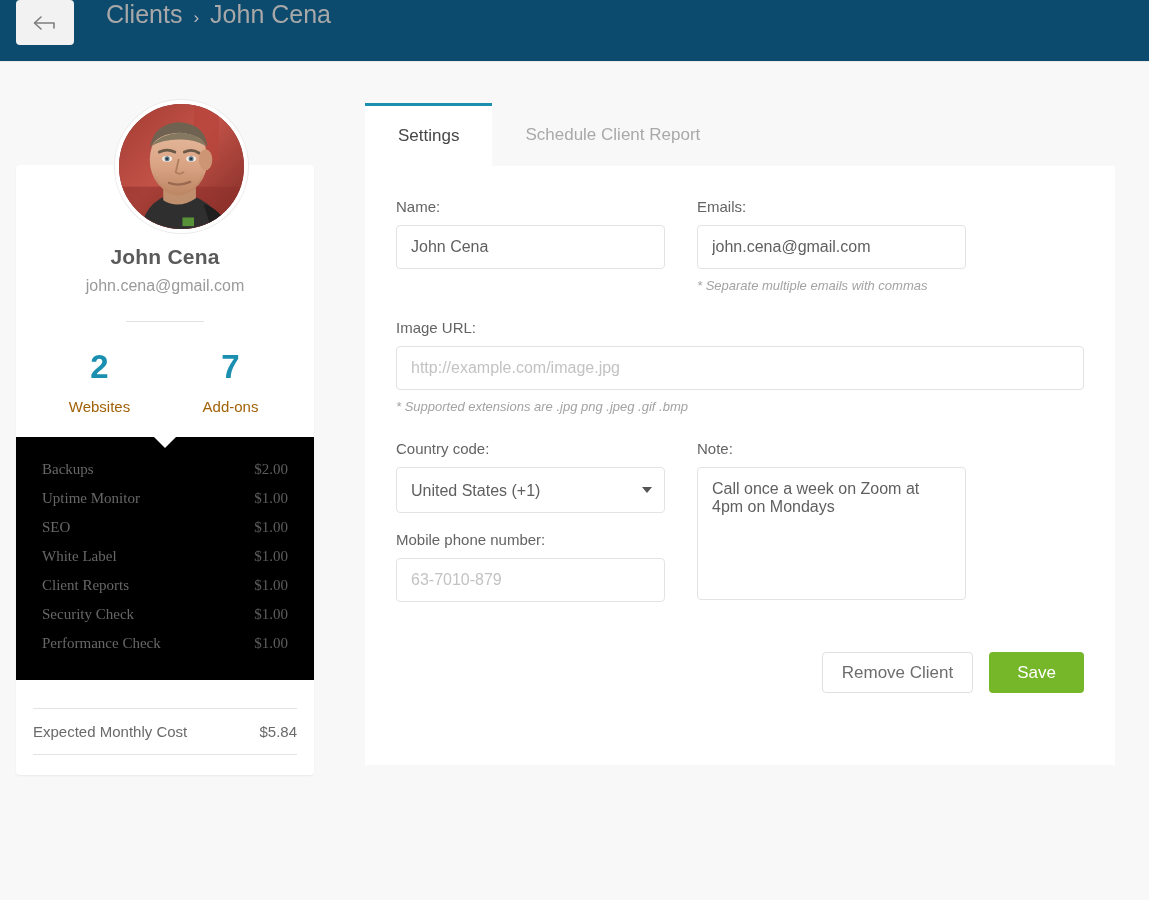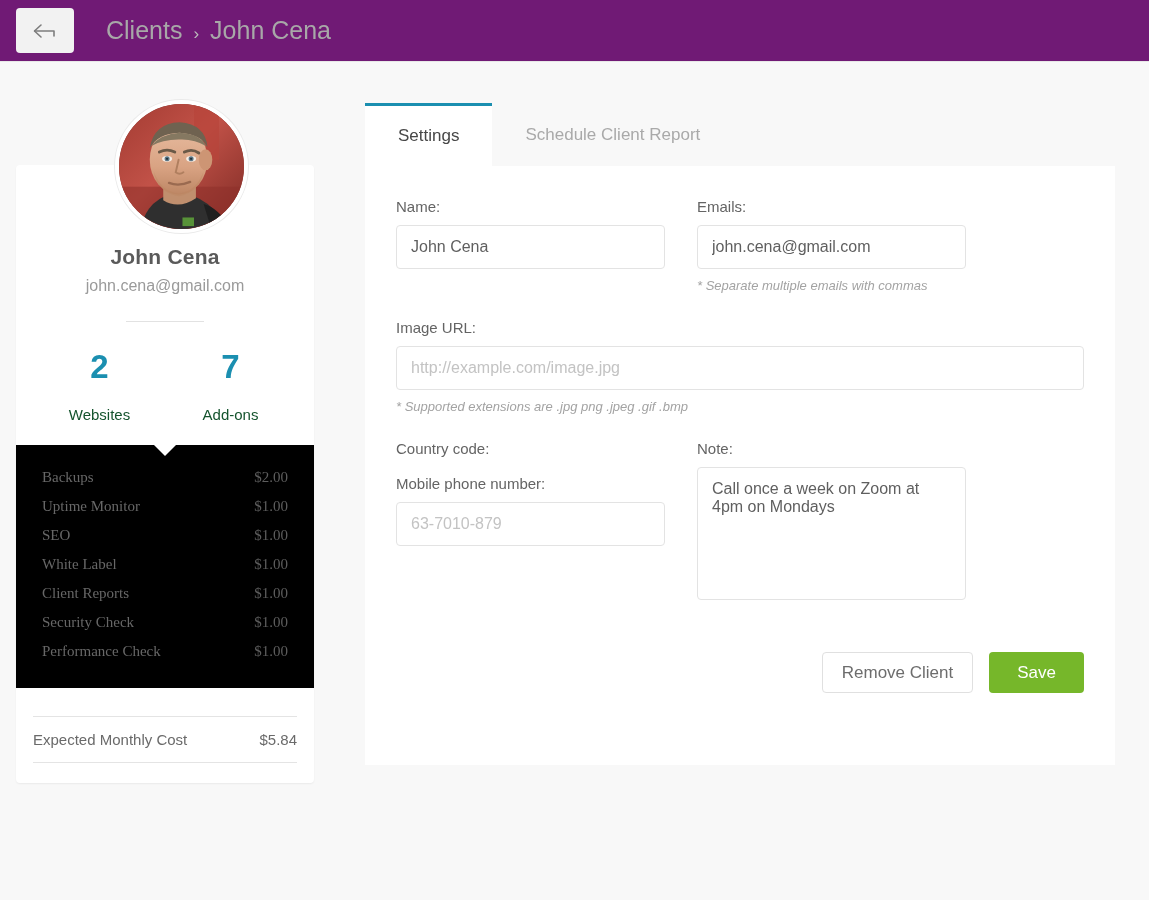--- a/index.html
+++ b/index.html
@@ -8,23 +8,23 @@
     width: 1149px; height: 900px;
     background: #f8f8f8;
     font-family: "Liberation Sans", sans-serif;
     overflow: hidden;
   }
 
   
   .header {
     position: absolute; left: 0; top: 0;
     width: 1149px; height: 62px;
-    background: #701a75;
+    background: #0c4a6e;
     border-bottom: 1px solid #e8e8e8;
-    display: flex; align-items: center;
+    display: flex; align-items: flex-start;
   }
   .back-btn {
     width: 58px; height: 45px;
     margin-left: 16px;
     background: #f2f2f2;
     border-radius: 4px;
     display: flex; align-items: center; justify-content: center;
     cursor: pointer;
   }
   .back-btn svg { display: block; }
@@ -88,22 +88,22 @@
   }
   .stat { flex: 1; text-align: center; }
   .stat-num {
     font-size: 33px;
     font-weight: bold;
     color: #1b8fb0;
     line-height: 1.15;
   }
   .stat-label {
     font-size: 15px;
-    color: #14532d;
-    margin-top: 20px;
+    color: #a16207;
+    margin-top: 12px;
   }
 
   .addons-panel {
     position: relative;
     margin: 22px -18px 12px;
     background: #000000;
     padding: 18px 26px 22px;
     font-family: Liberation Serif, serif;
   }
   .addons-notch {
@@ -430,20 +430,26 @@
 
     <div class="mt26">
       <label class="field-label">Image URL:</label>
       <input class="input" type="text" placeholder="http://example.com/image.jpg" style="">
       <div class="hint">* Supported extensions are .jpg png .jpeg .gif .bmp</div>
     </div>
 
     <div class="form-row mt26">
       <div class="col">
         <label class="field-label">Country code:</label>
+        <div class="select-wrap">
+          <select class="select">
+            <option>United States (+1)</option>
+          </select>
+          <span class="select-caret"></span>
+        </div>
 
         <label class="field-label" style="margin-top:18px;">Mobile phone number:</label>
         <input class="input" type="text" placeholder="63-7010-879" style="">
       </div>
 
       <div class="col">
         <label class="field-label">Note:</label>
         <textarea class="textarea" style="">Call once a week on Zoom at 4pm on Mondays</textarea>
       </div>
     </div>

